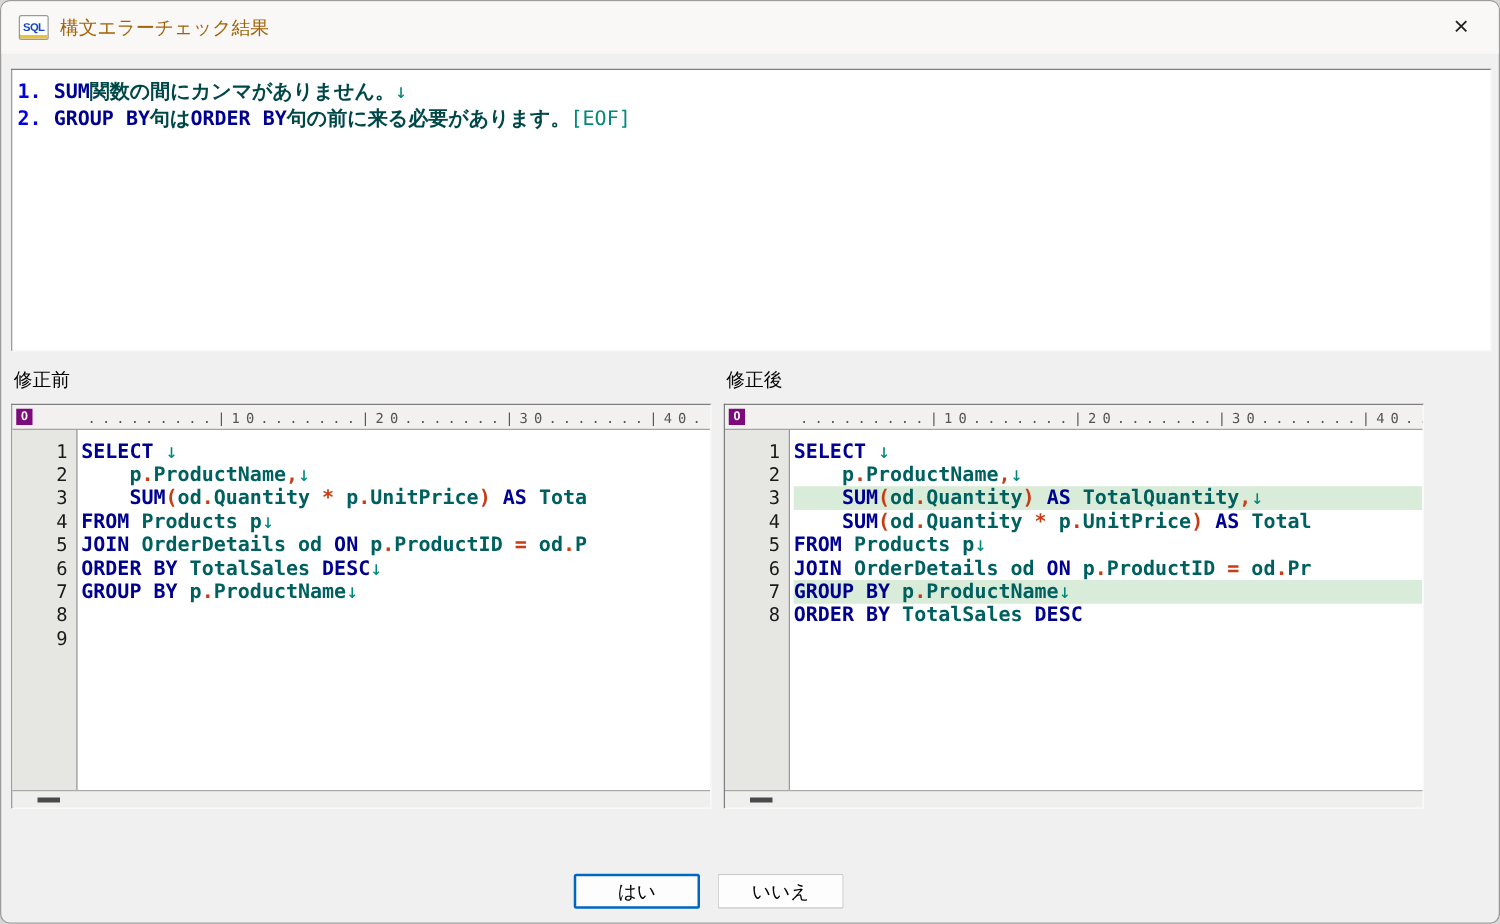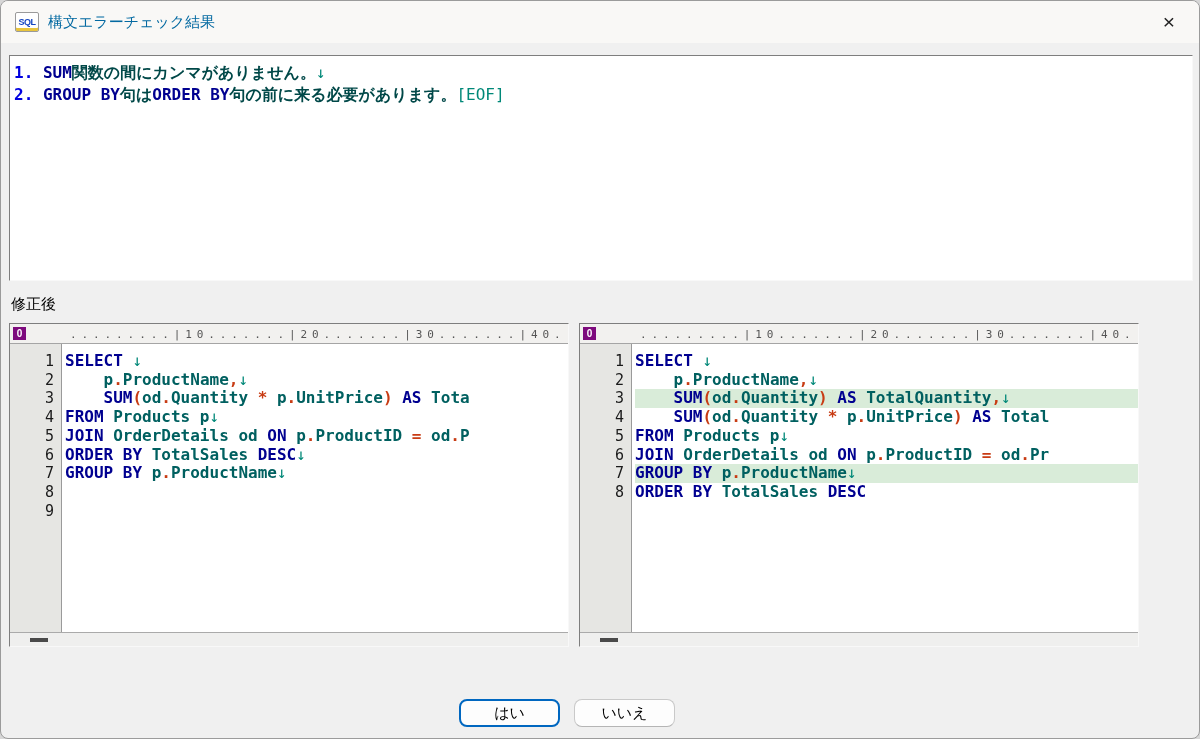--- a/index.html
+++ b/index.html
@@ -9,21 +9,21 @@
     border:1px solid #9b9b9b; border-radius:8px; overflow:hidden;
   }
   
   .titlebar { height:42px; display:flex; align-items:center; padding:0 14px; background:#f9f8f6; }
   .app-icon {
     width:24px; height:20px; margin-right:9px; background:#ffffff; border:1px solid #9a9a9a;
     border-radius:2px; display:flex; align-items:center; justify-content:center;
     box-shadow: inset 0 -3px 0 #e8c43c;
   }
   .app-icon-text { font-size:9px; font-weight:bold; color:#1545c0; letter-spacing:-0.5px; }
-  .win-title { font-size:15px; color:#0369a1; }
+  .win-title { font-size:15px; color:#a16207; }
   .close-btn {
     position:absolute; top:8px; right:16px; width:28px; height:26px; display:flex;
     align-items:center; justify-content:center; font-size:21px; color:#222; cursor:pointer;
   }
   
   .sunken {
     border:1px solid; border-color:#7e7e7e #f8f8f8 #f8f8f8 #7e7e7e;
     box-shadow: inset 1px 1px 0 rgba(64,64,64,.35);
     background:#ffffff;
   }
@@ -69,21 +69,21 @@
   .sg-n { color: var(--c-error_num); }
   .sg-e { color: var(--c-eof); font-weight:normal; }
   .eline { white-space:pre; }
   
   .footer-q { position:absolute; left:0; top:664px; width:1200px; text-align:center; padding-right:68px;
     font-size:16px; color:#000; }
   .footer-btns { position:absolute; left:0; top:698px; width:1200px; display:flex; justify-content:center;
     gap:14px; padding-right:68px; }
   .btn {
     width:101px; height:28px; font-size:15px; color:#000; background:#fdfdfd;
-    border:1px solid #c9c9c9; border-bottom-color:#b5b5b5; border-radius:8px; cursor:pointer;
+    border:1px solid #c9c9c9; border-bottom-color:#b5b5b5; border-radius:2px; cursor:pointer;
     font-family:"Liberation Sans", sans-serif;
   }
   .btn.primary { border:2px solid var(--c-accent_blue); }
 </style>
 </head>
 <body>
 
 <div class="dialog">
 
   <div class="titlebar">
@@ -95,20 +95,21 @@
   </div>
 
   <div class="error-panel sunken">
     <div class="error-content" id="error-lines"><div class="eline"><span class="sg-n">1.</span> <span class="sg-k">SUM</span><span class="sg-t">関数の間にカンマがありません。</span><span class="sg-a">↓</span></div><div class="eline"><span class="sg-n">2.</span> <span class="sg-k">GROUP BY</span><span class="sg-t">句は</span><span class="sg-k">ORDER BY</span><span class="sg-t">句の前に来る必要があります。</span><span class="sg-e">[EOF]</span></div></div>
     <div class="hstrip">
       <div class="hthumb"></div>
     </div>
   </div>
 
   <div class="labels">
+    <span class="lab">修正前</span>
     <span class="lab">修正後</span>
   </div>
 
   <div class="panels">
 
     <div class="code-panel sunken">
       <div class="ruler">
         <span class="ruler-zero">0</span>
         <span class="ruler-ticks">.........|10.......|20.......|30.......|40.....</span>
       </div>

